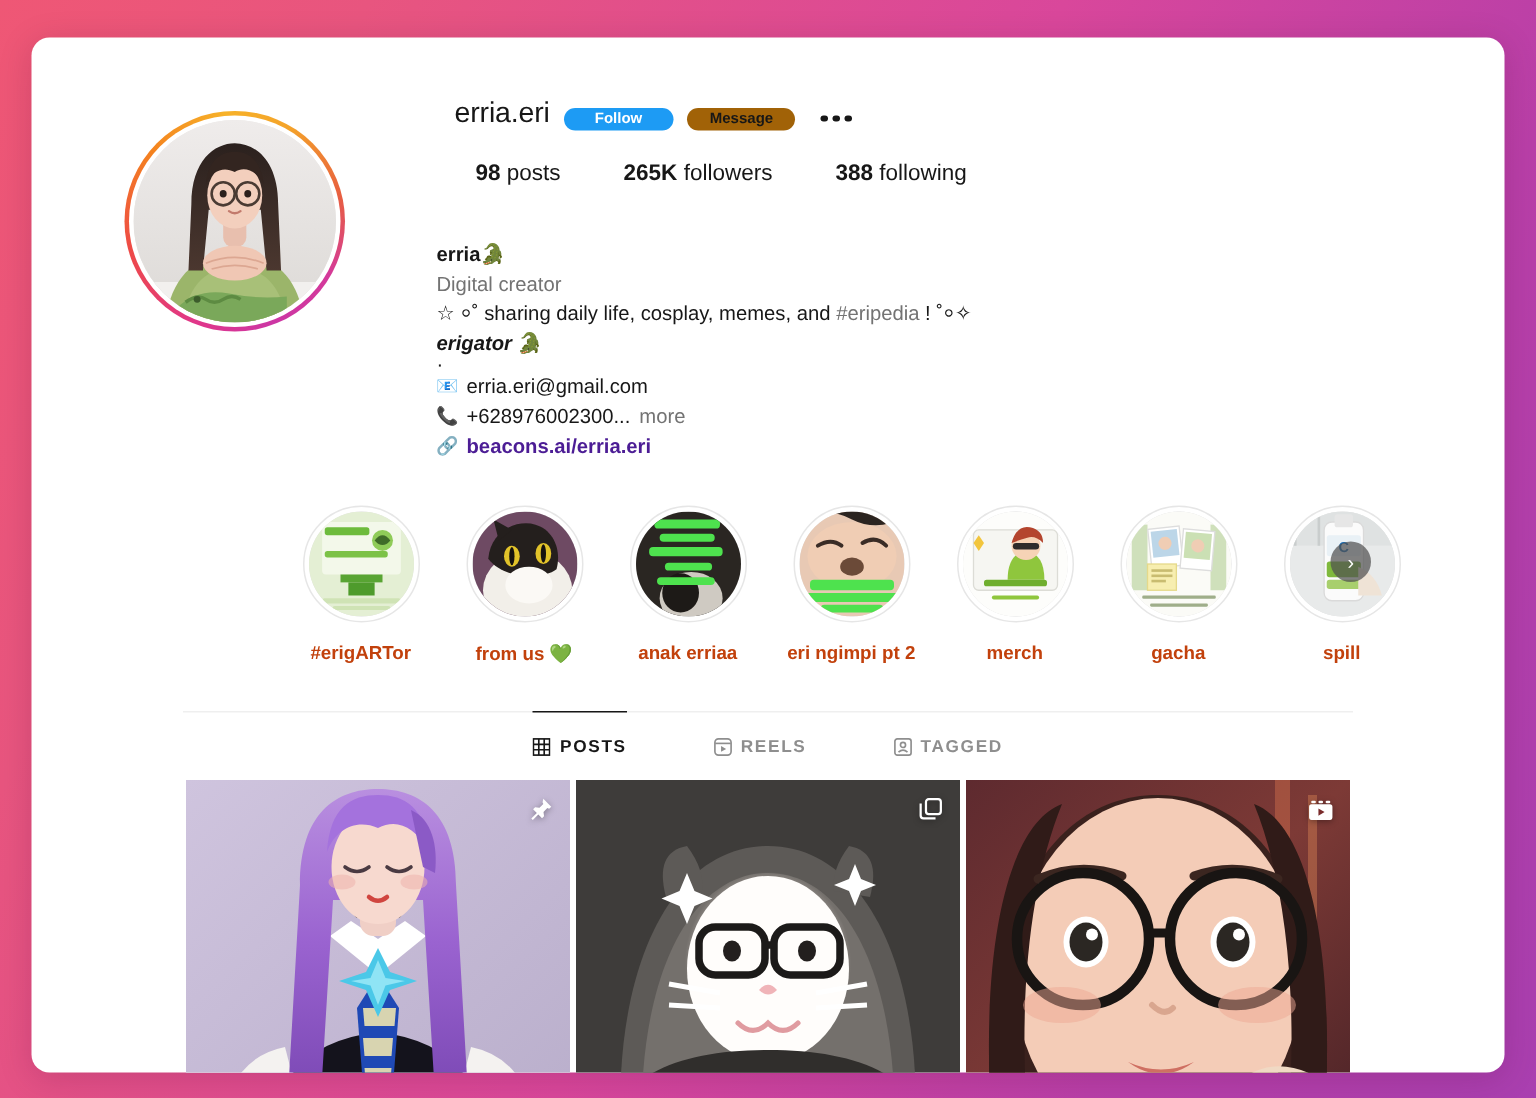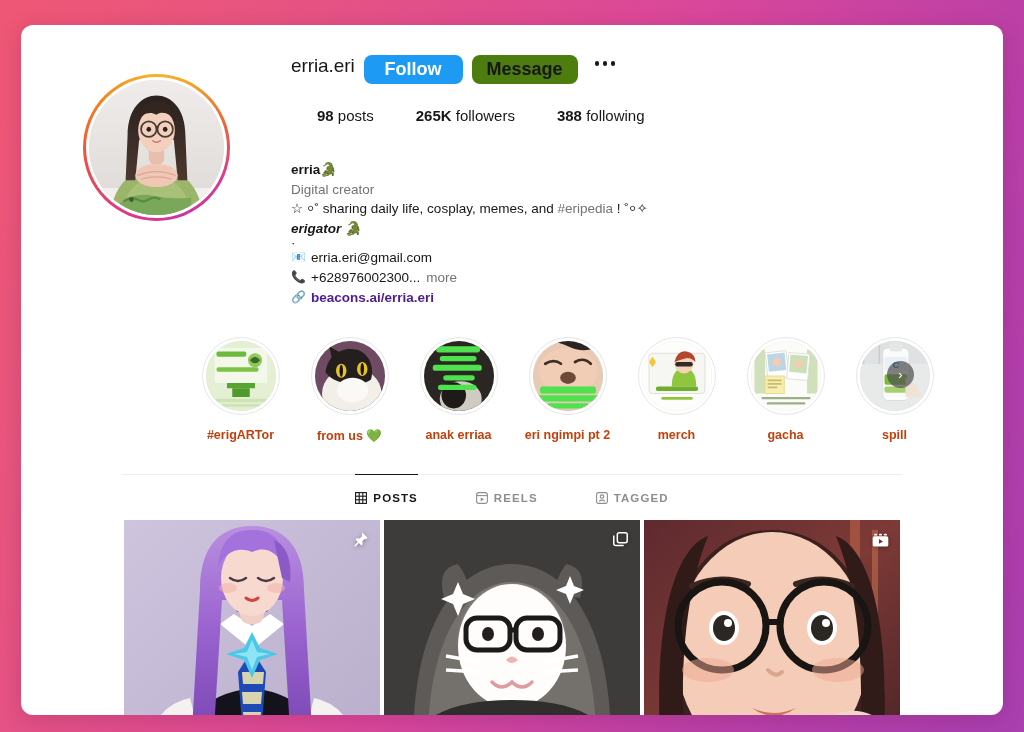--- a/index.html
+++ b/index.html
@@ -88,49 +88,50 @@
   .avatar-img svg { display: block; width: 100%; height: 100%; }
 
   .info-col {
     flex: 1;
     padding-top: 8px;
   }
 
   
   .username-row {
     display: flex;
-    align-items: flex-start;
+    align-items: flex-end;
     gap: 9px;
     height: 32px;
+    margin-left: 12px;
   }
   .username {
     font-size: 19px;
     color: #171717;
     letter-spacing: -0.1px;
     font-weight: 400;
   }
   .btn {
     border: none;
     border-radius: 8px;
-    font-size: 18px;
+    font-size: 10px;
     font-weight: bold;
     cursor: pointer;
     font-family: inherit;
-    height: 29px;
+    height: 15px;
     display: inline-flex;
     align-items: center;
     justify-content: center;
   }
   .btn-follow {
     background: #1d9bf4;
     color: #fff;
     padding: 0 21px;
   }
   .btn-message {
-    background: #4d7c0f;
+    background: #a16207;
     color: #171717;
     padding: 0 15px;
   }
   .more-dots {
     display: inline-flex;
     align-items: center;
     gap: 3.5px;
     margin-left: 6px;
     cursor: pointer;
     padding: 6px 2px;

